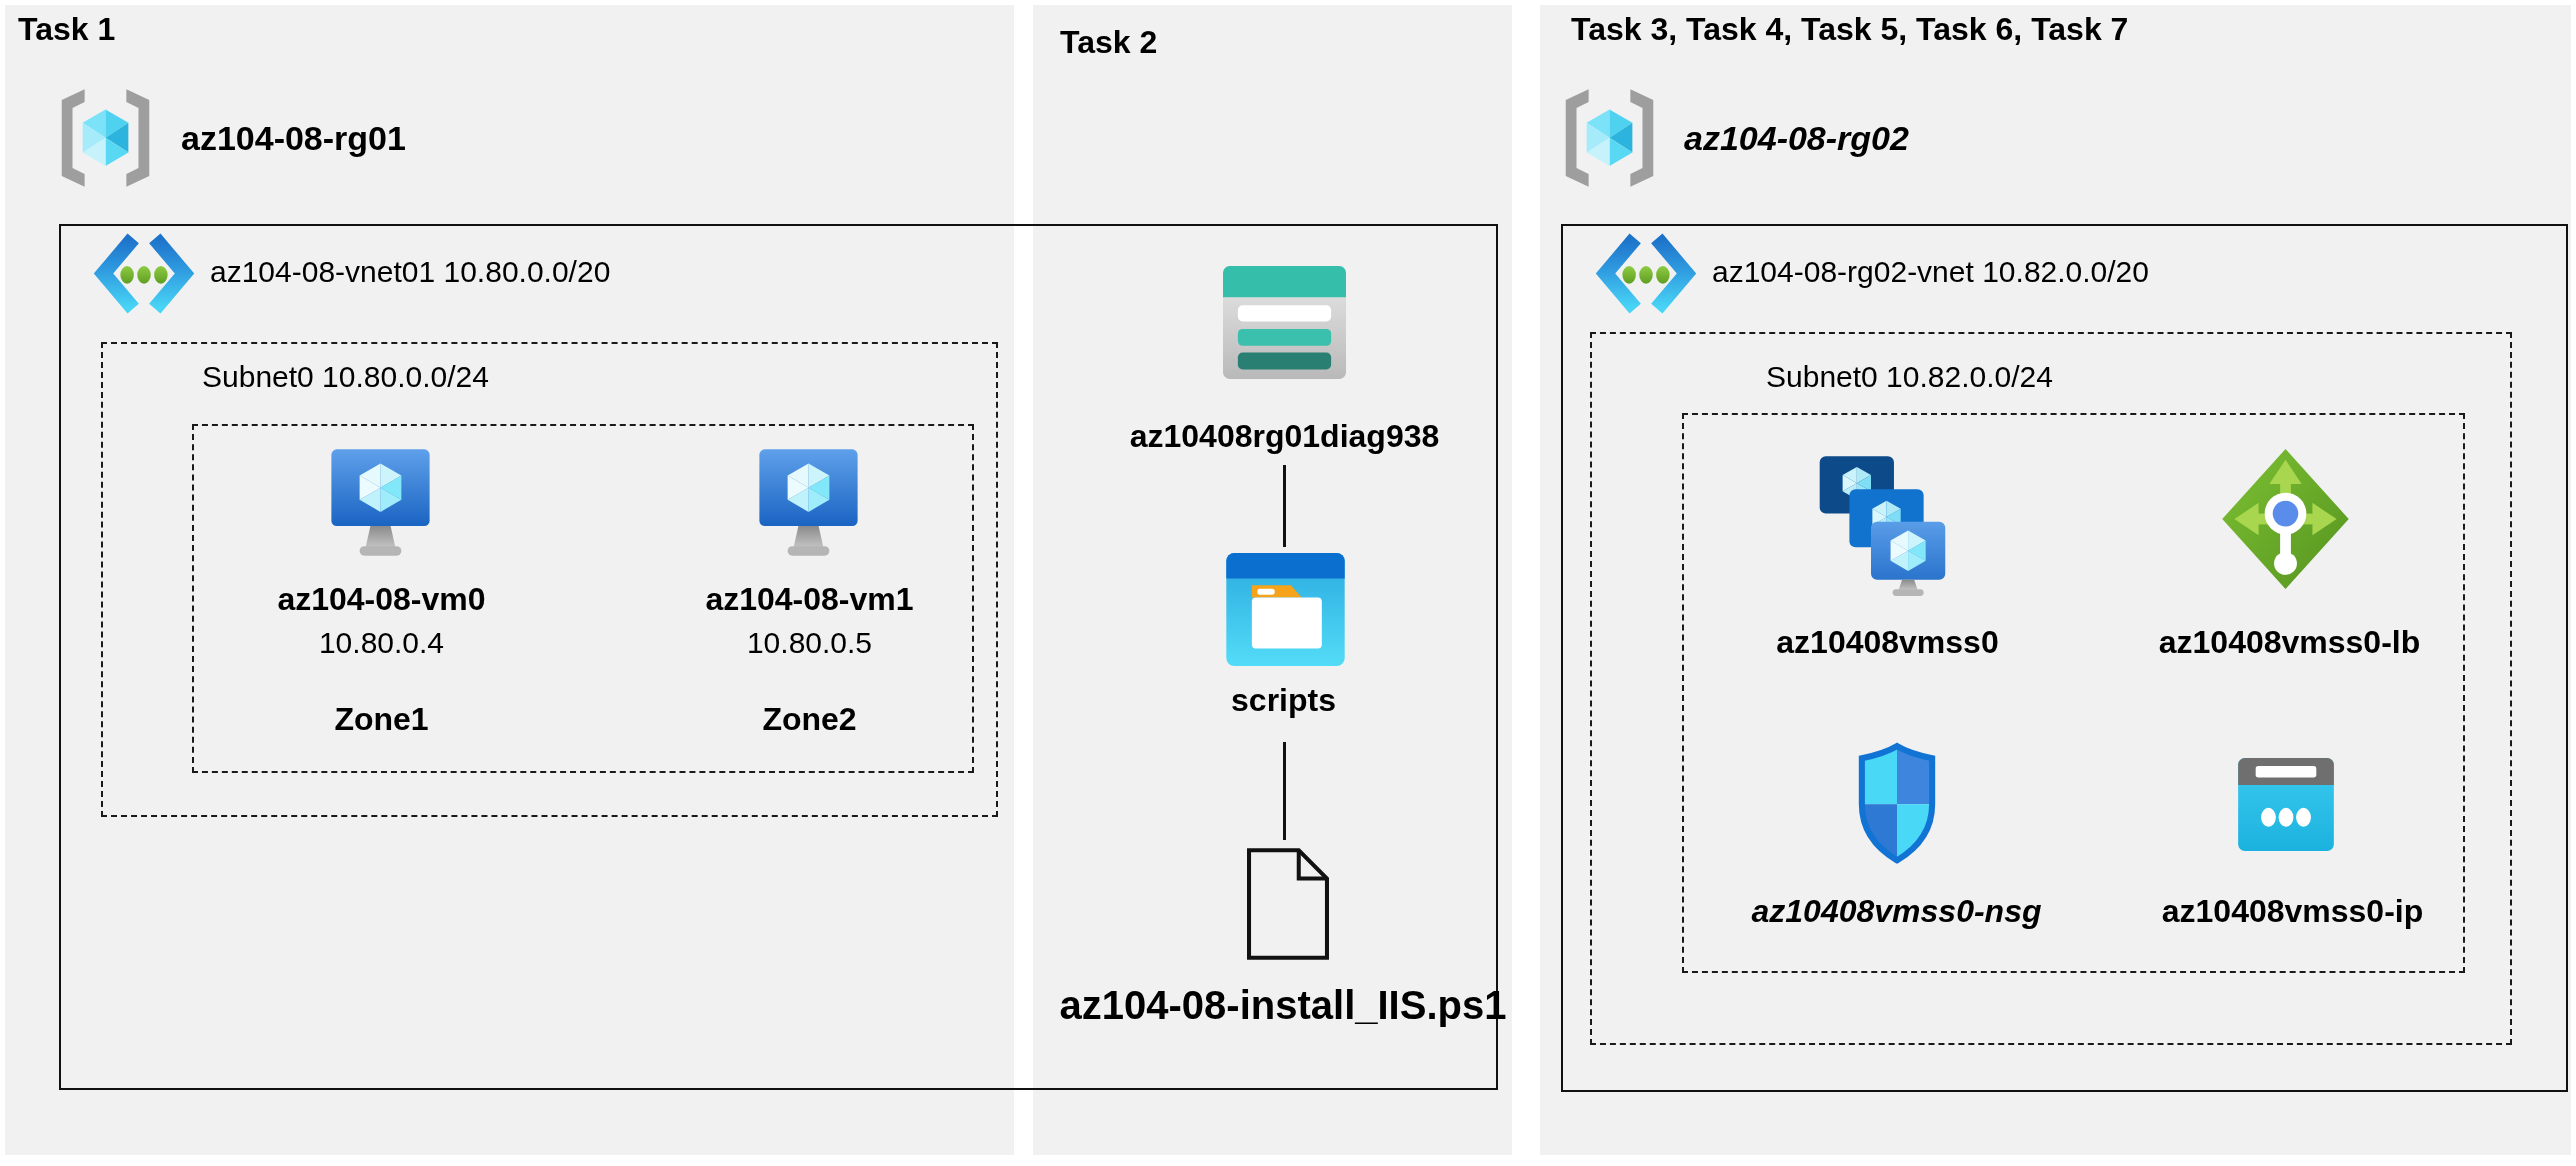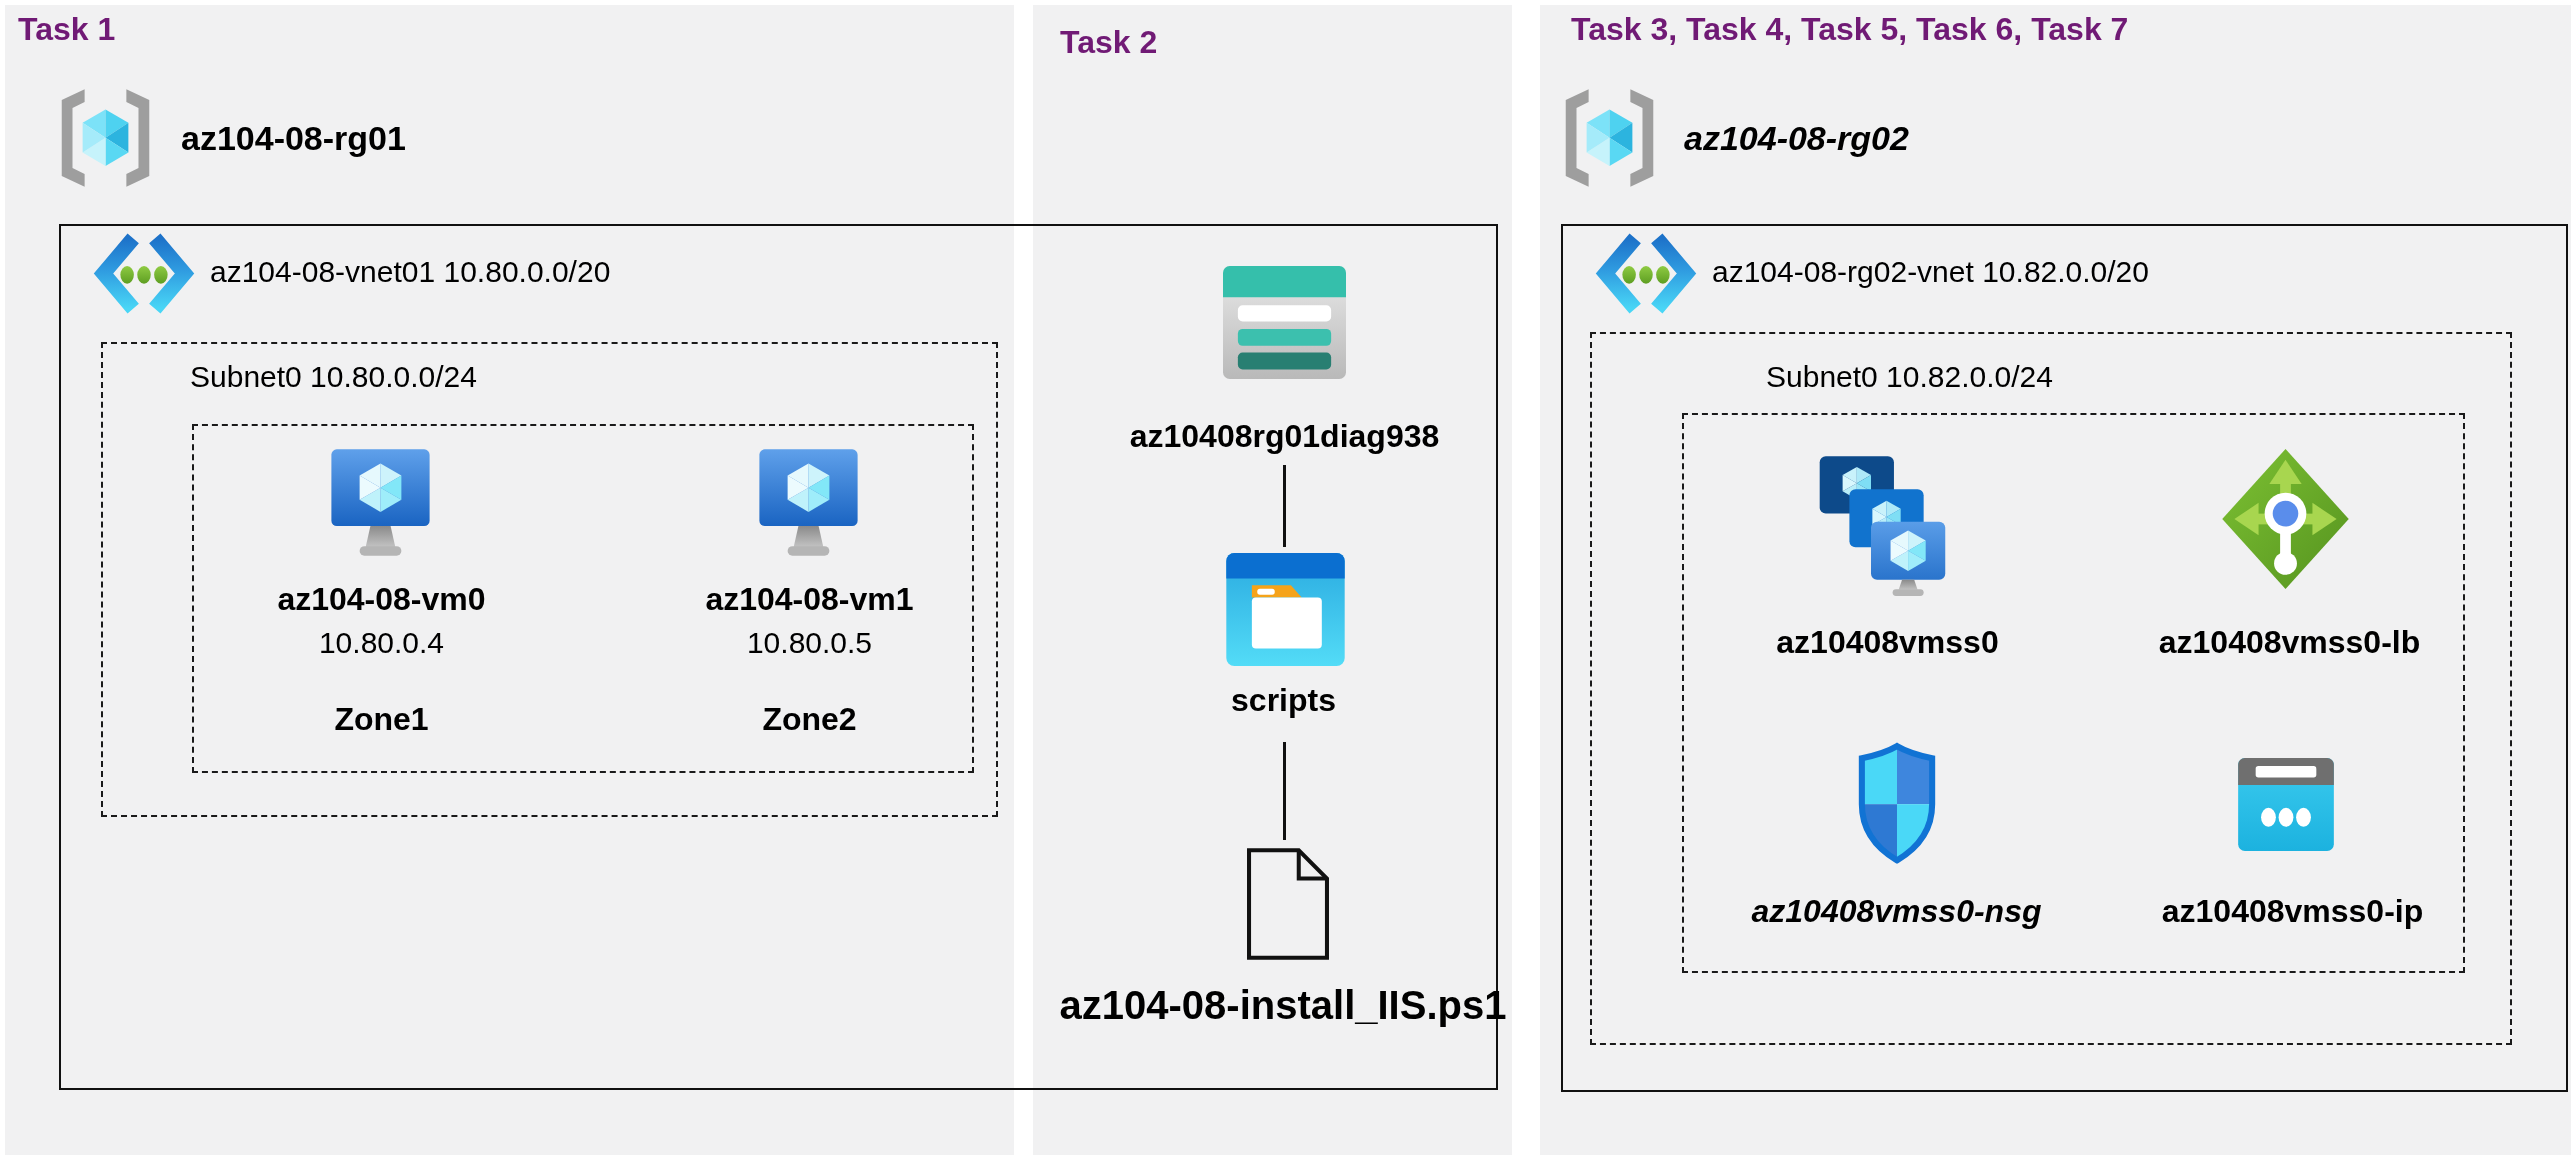--- a/index.html
+++ b/index.html
@@ -2,21 +2,21 @@
 <html style="font-size:10.8px"><head>
 <meta charset="utf-8">
 <style>
   html,body{margin:0;padding:0;background:#ffffff;}
   #canvas{
     position:relative;width:2576px;height:1166px;background:#ffffff;overflow:hidden;
     font-family:"Liberation Sans",sans-serif;color:#000;
   }
   .panel{position:absolute;top:5.4px;height:1150px;background:#f1f1f2;}
   .abs{position:absolute;}
-  .hdr{position:absolute;font-size:32px;font-weight:700;color:#701a75;white-space:nowrap;}
+  .hdr{position:absolute;font-size:32px;font-weight:700;color:#000000;white-space:nowrap;}
   .rg-label{position:absolute;font-size:34px;font-weight:700;white-space:nowrap;}
   .rowline{position:absolute;font-size:30px;white-space:nowrap;}
   .rowline .b{font-weight:400;}
   .rowline .r{font-weight:400;}
   .solid-box{position:absolute;border:2.7px solid #111;background:transparent;}
   .dashed-box{position:absolute;border:2px dashed #1a1a1a;background:transparent;}
   .clabel{position:absolute;width:405px;text-align:center;font-size:32px;font-weight:700;white-space:nowrap;}
   .clabel.reg{font-weight:400;font-size:30px;}
   .wlabel{position:absolute;width:472px;text-align:center;font-size:40px;font-weight:700;white-space:nowrap;}
   .vline{position:absolute;width:2.7px;background:#111;}
@@ -101,21 +101,21 @@
       <ellipse cx="80" cy="62" rx="10" ry="13" fill="url(#dotg)"></ellipse>
       <ellipse cx="105" cy="62" rx="10" ry="13" fill="url(#dotg)"></ellipse>
     </svg>
   </div>
   <div class="rowline" style="left:210px;top:255px;">
     <span class="b">az104-08-vnet01 </span>
     <span class="r">10.80.0.0/20</span>
   </div>
 
   <div class="dashed-box" style="left:101px;top:342px;width:893px;height:471px;"></div>
-  <div class="rowline" style="left:190px;top:360px;text-align:center;">
+  <div class="rowline" style="left:202px;top:360px;text-align:center;">
     <span class="b">Subnet0 </span>
     <span class="r">10.80.0.0/24</span>
   </div>
 
   <div class="dashed-box" style="left:192px;top:424px;width:778px;height:345px;"></div>
 
   <div class="abs" style="left:330px;top:448px;">
     <svg width="101" height="111" viewBox="0 0 150 165">
       <rect x="2" y="2" width="146" height="114" rx="8" fill="url(#vmg)"></rect>
       <polygon points="75,23 44,41 75,59" fill="#e6f9fd"></polygon>

